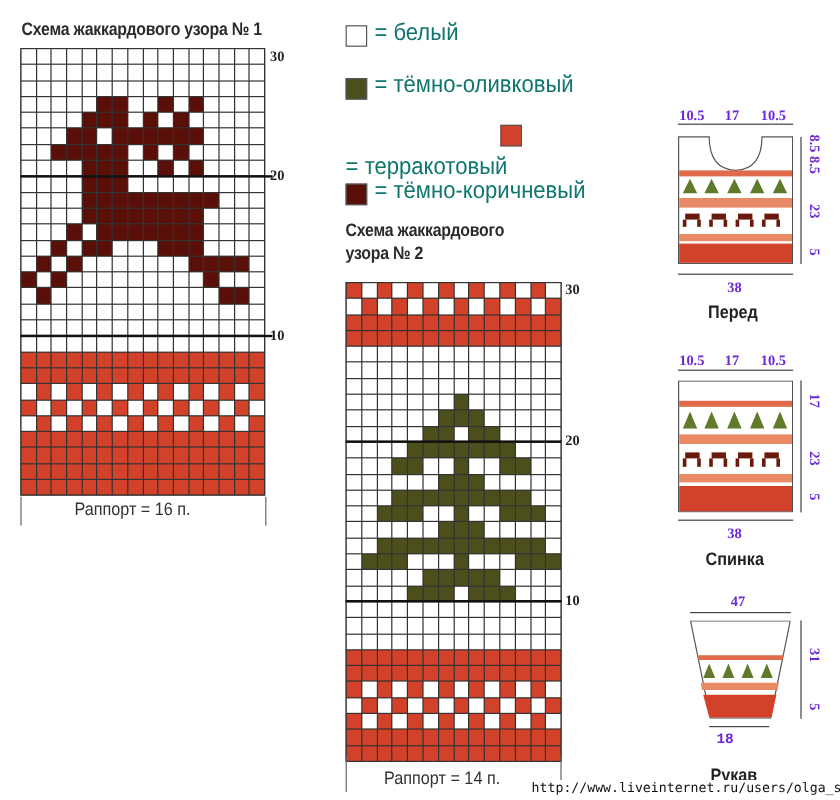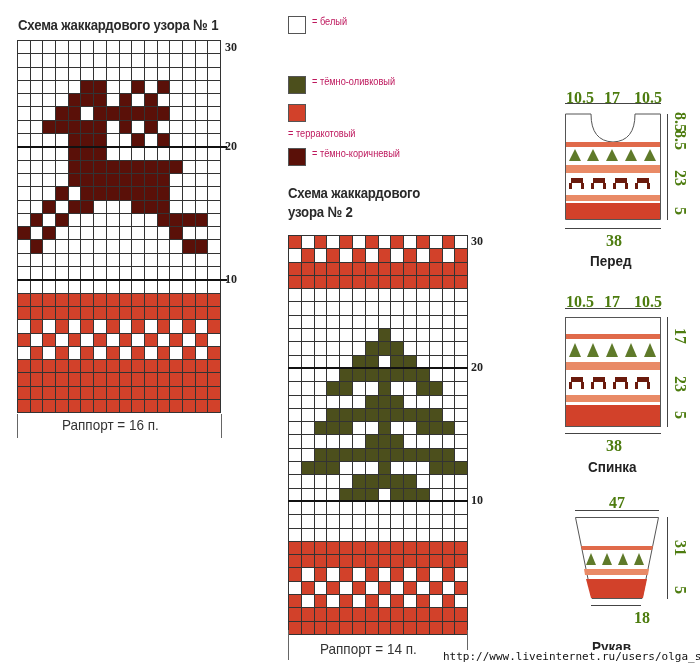--- a/index.html
+++ b/index.html
@@ -7,25 +7,25 @@
   .title { position:absolute; font-weight:bold; font-size:15px; letter-spacing:-0.2px; color:#2a2a2a; font-family:"Liberation Sans", sans-serif; transform:scaleX(0.88); transform-origin:left top; }
   .grid { position:absolute; display:grid; border:1px solid #333; background:#333; gap:1px; }
   .cell { background:#fff; }
   .cell.R { background:#d2412a; }
   .cell.B { background:#5a1008; }
   .cell.G { background:#4c4f1c; }
   .mark { position:absolute; height:2px; background:#111; }
   .rownum { position:absolute; font-family:"Liberation Serif", serif; font-weight:bold; font-size:12px; color:#222; }
   .rapport { position:absolute; font-size:15px; color:#333; transform:scaleX(0.9); transform-origin:left top; }
   .sideline { position:absolute; width:1px; background:#666; }
-  .legend-item { position:absolute; display:flex; align-items:flex-start; gap:6px; font-size:10px; color:#be185d; }
+  .legend-item { position:absolute; display:flex; align-items:flex-end; gap:6px; font-size:20px; color:#0f766e; }
   .swatch { width:18px; height:18px; border:1px solid #555; box-sizing:border-box; }
   .legend-text { transform:scaleX(0.92); transform-origin:left center; }
   .piece { position:absolute; }
-  .dim { position:absolute; font-family:"Liberation Serif", serif; font-weight:bold; font-size:16px; color:#4d7c0f; }
+  .dim { position:absolute; font-family:"Liberation Serif", serif; font-weight:bold; font-size:12px; color:#6d28d9; }
   .dimline { position:absolute; background:#444; }
   .piece-label { position:absolute; font-weight:bold; font-size:15px; color:#222; transform:scaleX(0.9); transform-origin:left top; }
   .url { position:absolute; font-family:"DejaVu Sans Mono", monospace; font-size:11px; color:#111; background:#fff; padding:0 2px; }
 </style>
 </head>
 <body>
 
 <div class="title" style="left:18px;top:16px;">Схема жаккардового узора № 1</div>
 <div id="grid1" class="grid" style="left: 17px; top: 40px; grid-template-columns: repeat(16, 11.7px); grid-template-rows: repeat(28, 12.3px);">
     <div class="cell"></div>
@@ -484,21 +484,21 @@
 <div class="mark" style="left:17px;top:279px;width:210px;"></div>
 <div class="sideline" style="left:17px;top:414px;height:24px;"></div>
 <div class="sideline" style="left:221px;top:414px;height:24px;"></div>
 <div class="rapport" style="left:62px;top:416px;">Раппорт = 16 п.</div>
 
 <div id="legend">
     <div class="legend-item" style="left: 288px; top: 16px;">
       <div class="swatch" style="background: rgb(255, 255, 255);"></div>
       <span class="legend-text">= белый</span>
     </div>
-    <div class="legend-item" style="left: 288px; top: 76px;">
+    <div class="legend-item" style="left: 288px; top: 60px;">
       <div class="swatch" style="background: rgb(76, 79, 28);"></div>
       <span class="legend-text">= тёмно-оливковый</span>
     </div>
     <div class="legend-item" style="left: 288px; top: 104px; flex-direction: column;">
       <div class="swatch" style="background: rgb(210, 65, 42);"></div>
       <span class="legend-text">= терракотовый</span>
     </div>
     <div class="legend-item" style="left: 288px; top: 148px;">
       <div class="swatch" style="background: rgb(90, 16, 8);"></div>
       <span class="legend-text">= тёмно-коричневый</span>
@@ -1036,16 +1036,16 @@
         <polygon points="64,36 59,48 69,48"></polygon>
     </g>
   </svg>
 </div>
 <div class="dimline" style="left:575px;top:510px;width:84px;height:1px;"></div>
 <div class="dim" style="left:609px;top:494px;">47</div>
 <div class="dimline" style="left:667px;top:517px;width:1px;height:82px;"></div>
 <div class="dim" style="left:671px;top:540px;writing-mode:vertical-rl;">31</div>
 <div class="dim" style="left:671px;top:586px;writing-mode:vertical-rl;">5</div>
 <div class="dimline" style="left:591px;top:605px;width:50px;height:1px;"></div>
-<div class="dim" style="left:634px;top:609px;">18</div>
+<div class="dim" style="left:597px;top:609px;font-family:Liberation Mono, monospace;">18</div>
 <div class="piece-label" style="left:592px;top:638px;">Рукав</div>
 
 <div class="url" style="left:441px;top:650px;">http://www.liveinternet.ru/users/olga_san/</div>
 
 </body></html>

